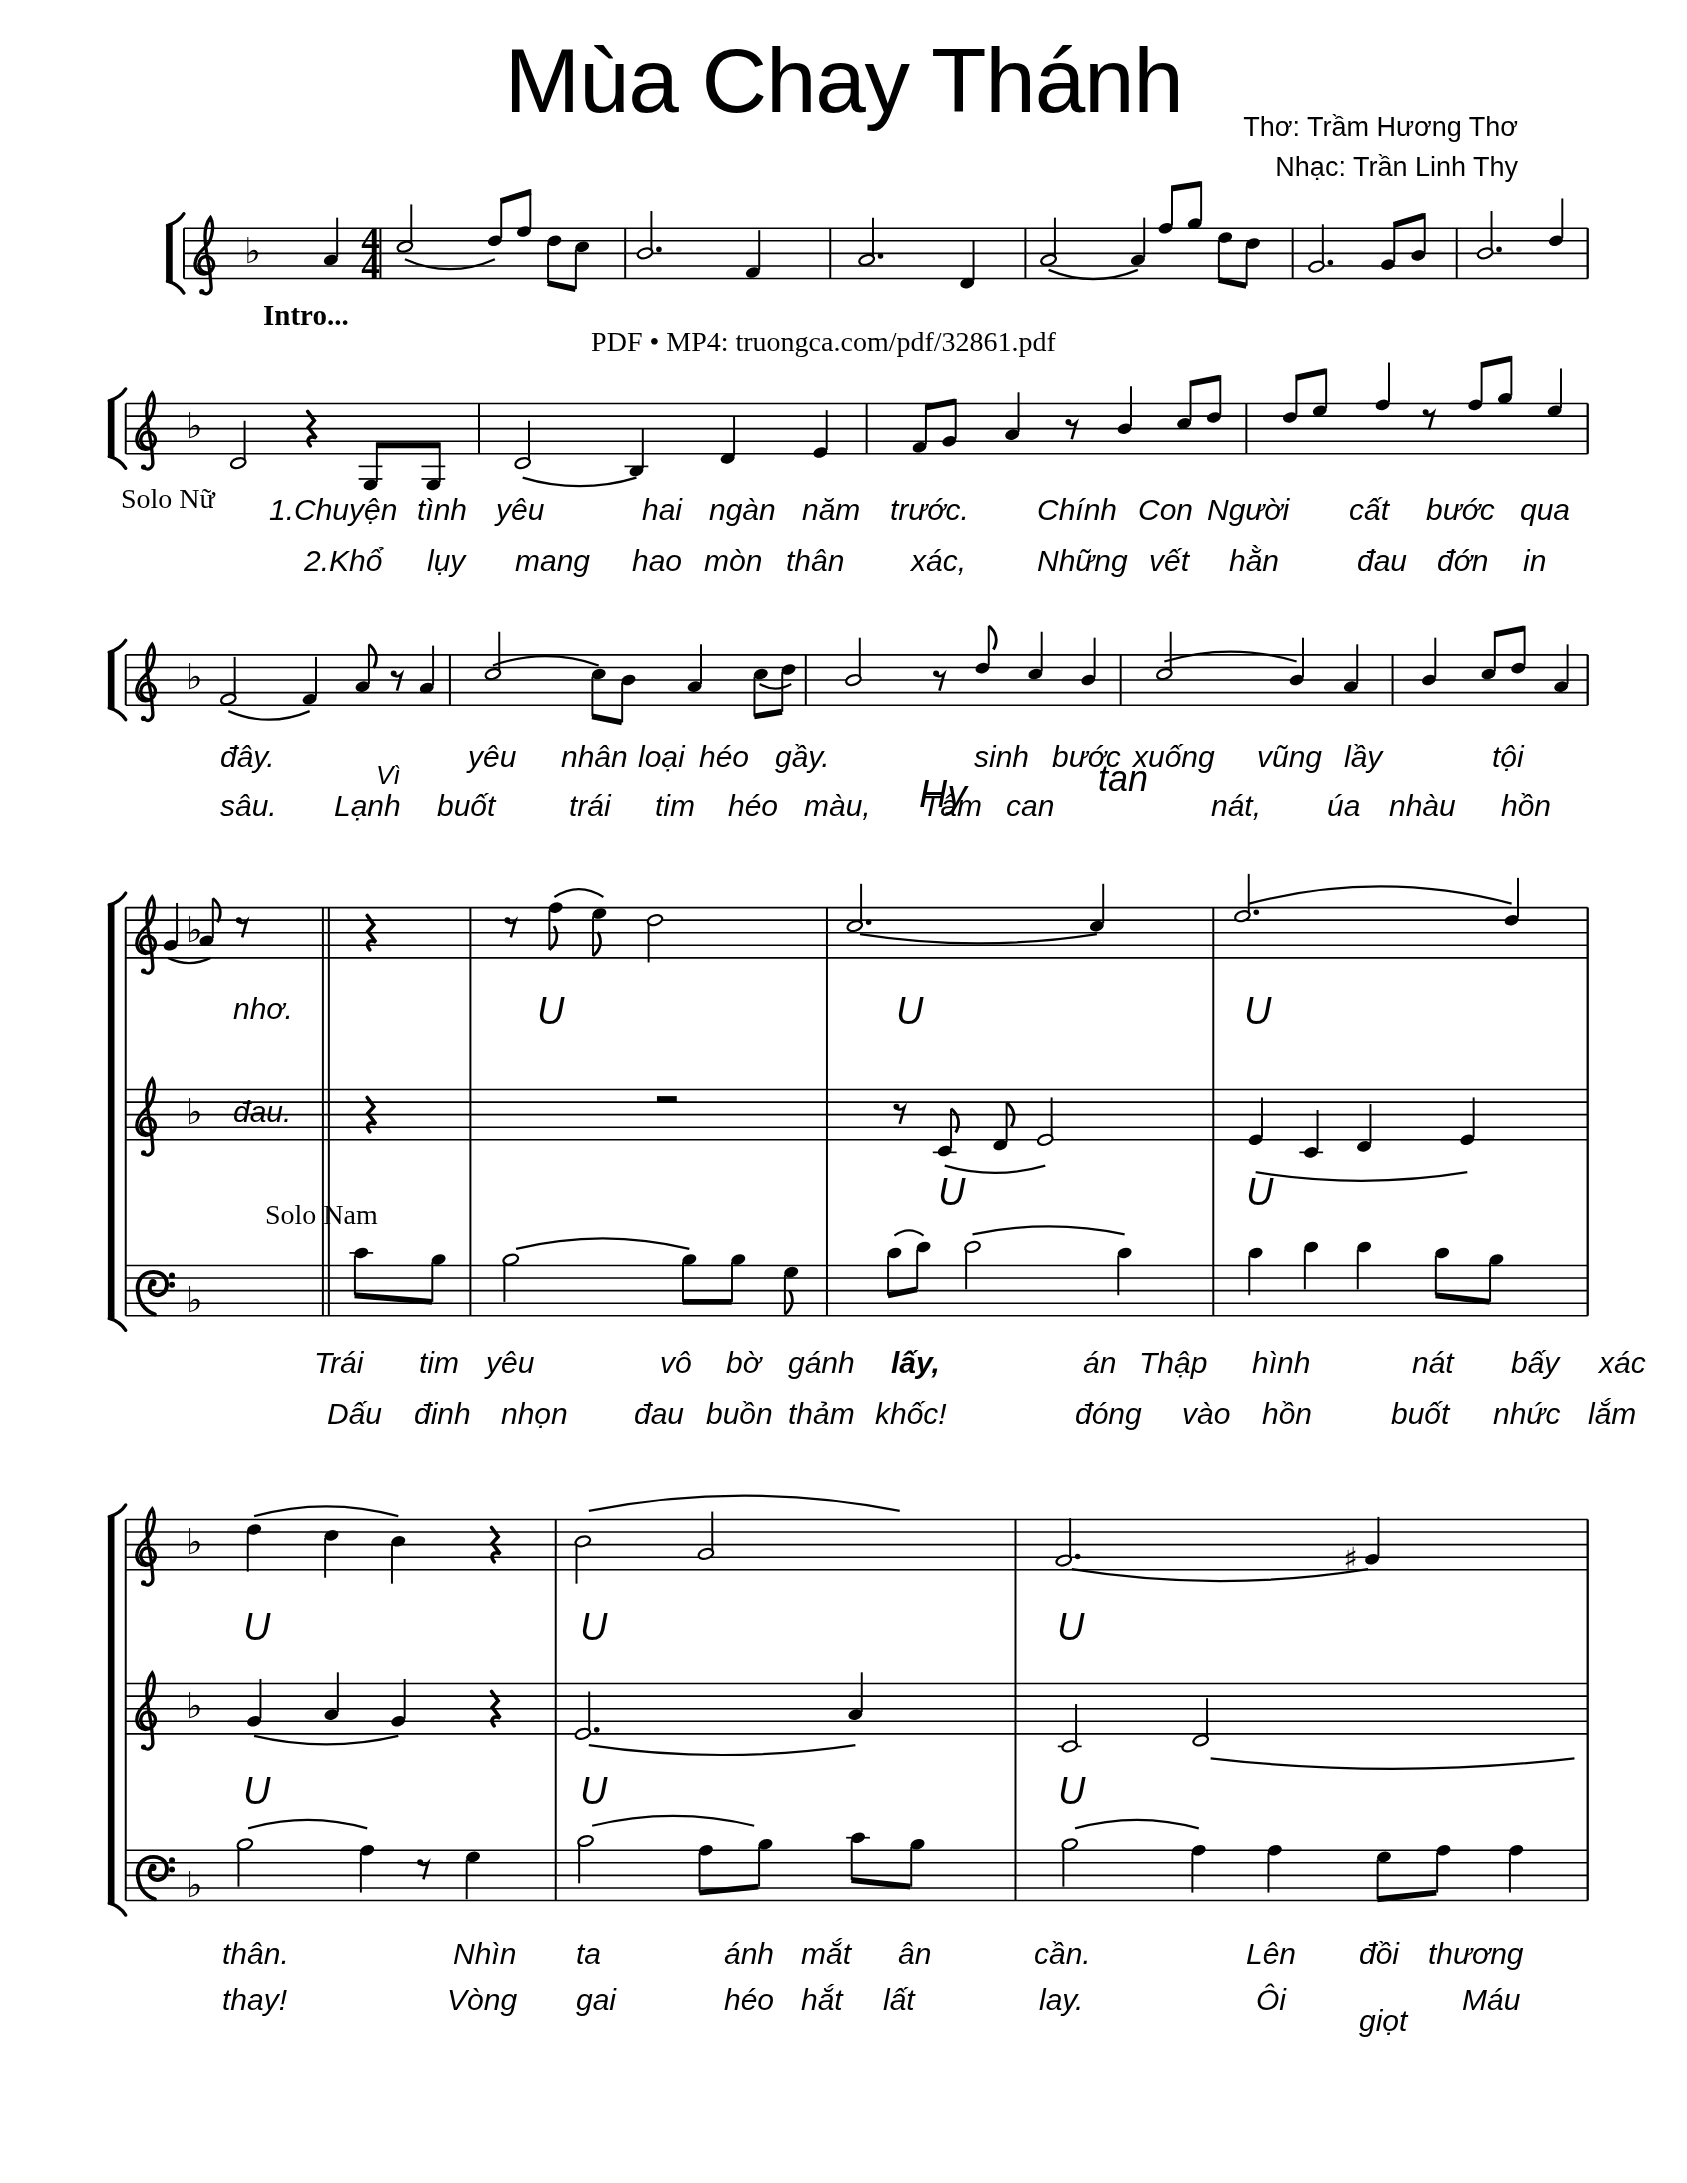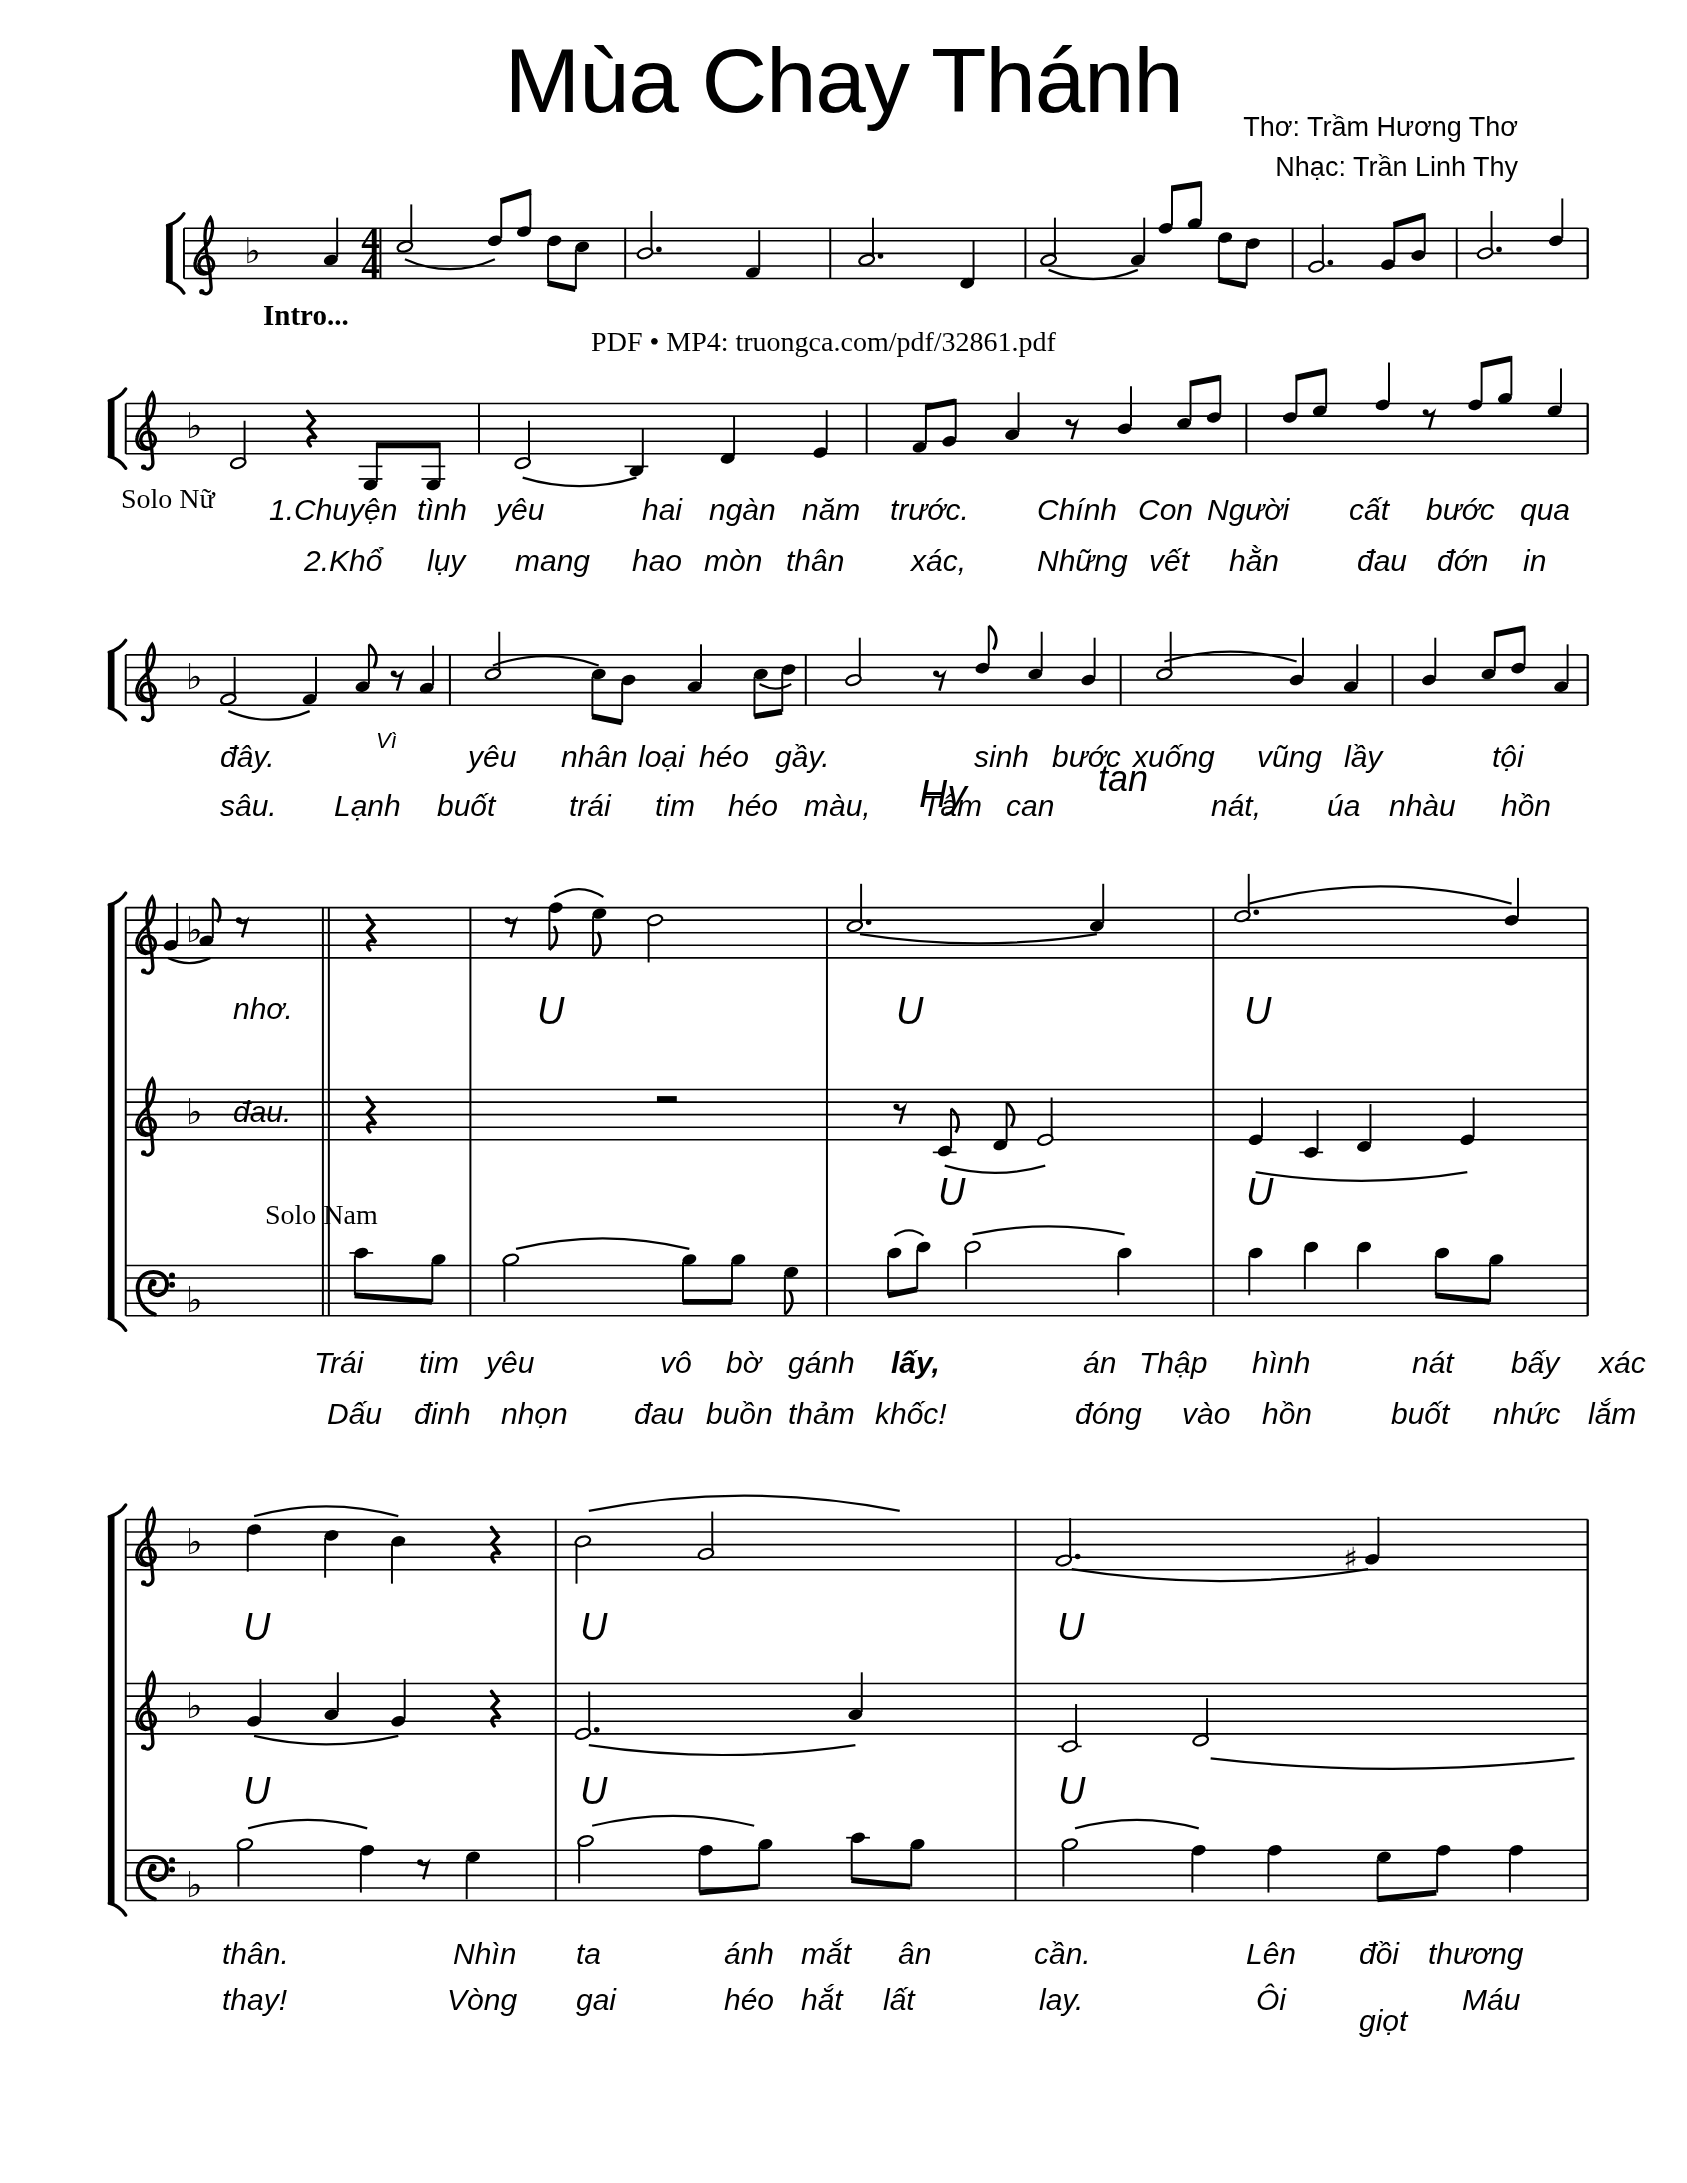--- a/index.html
+++ b/index.html
@@ -528,21 +528,21 @@
       <div class="lyr" style="left: 704px; top: 544px; font-size: 30px;">mòn</div>
       <div class="lyr" style="left: 786px; top: 544px; font-size: 30px;">thân</div>
       <div class="lyr" style="left: 911px; top: 544px; font-size: 30px;">xác,</div>
       <div class="lyr" style="left: 1037px; top: 544px; font-size: 30px;">Những</div>
       <div class="lyr" style="left: 1149px; top: 544px; font-size: 30px;">vết</div>
       <div class="lyr" style="left: 1229px; top: 544px; font-size: 30px;">hằn</div>
       <div class="lyr" style="left: 1357px; top: 544px; font-size: 30px;">đau</div>
       <div class="lyr" style="left: 1437px; top: 544px; font-size: 30px;">đớn</div>
       <div class="lyr" style="left: 1523px; top: 544px; font-size: 30px;">in</div>
       <div class="lyr" style="left: 220px; top: 740px; font-size: 30px;">đây.</div>
-      <div class="lyr" style="left: 376px; top: 728px; font-size: 22px; text-align: right;">Vì</div>
+      <div class="lyr" style="left: 376px; top: 760px; font-size: 26px; text-align: right;">Vì</div>
       <div class="lyr" style="left: 468px; top: 740px; font-size: 30px;">yêu</div>
       <div class="lyr" style="left: 561px; top: 740px; font-size: 30px;">nhân</div>
       <div class="lyr" style="left: 638px; top: 740px; font-size: 30px;">loại</div>
       <div class="lyr" style="left: 699px; top: 740px; font-size: 30px;">héo</div>
       <div class="lyr" style="left: 775px; top: 740px; font-size: 30px;">gầy.</div>
       <div class="lyr" style="left: 919px; top: 772px; font-size: 39px; text-align: center;">Hy</div>
       <div class="lyr" style="left: 974px; top: 740px; font-size: 30px;">sinh</div>
       <div class="lyr" style="left: 1052px; top: 740px; font-size: 30px;">bước</div>
       <div class="lyr" style="left: 1133px; top: 740px; font-size: 30px;">xuống</div>
       <div class="lyr" style="left: 1257px; top: 740px; font-size: 30px;">vũng</div>

